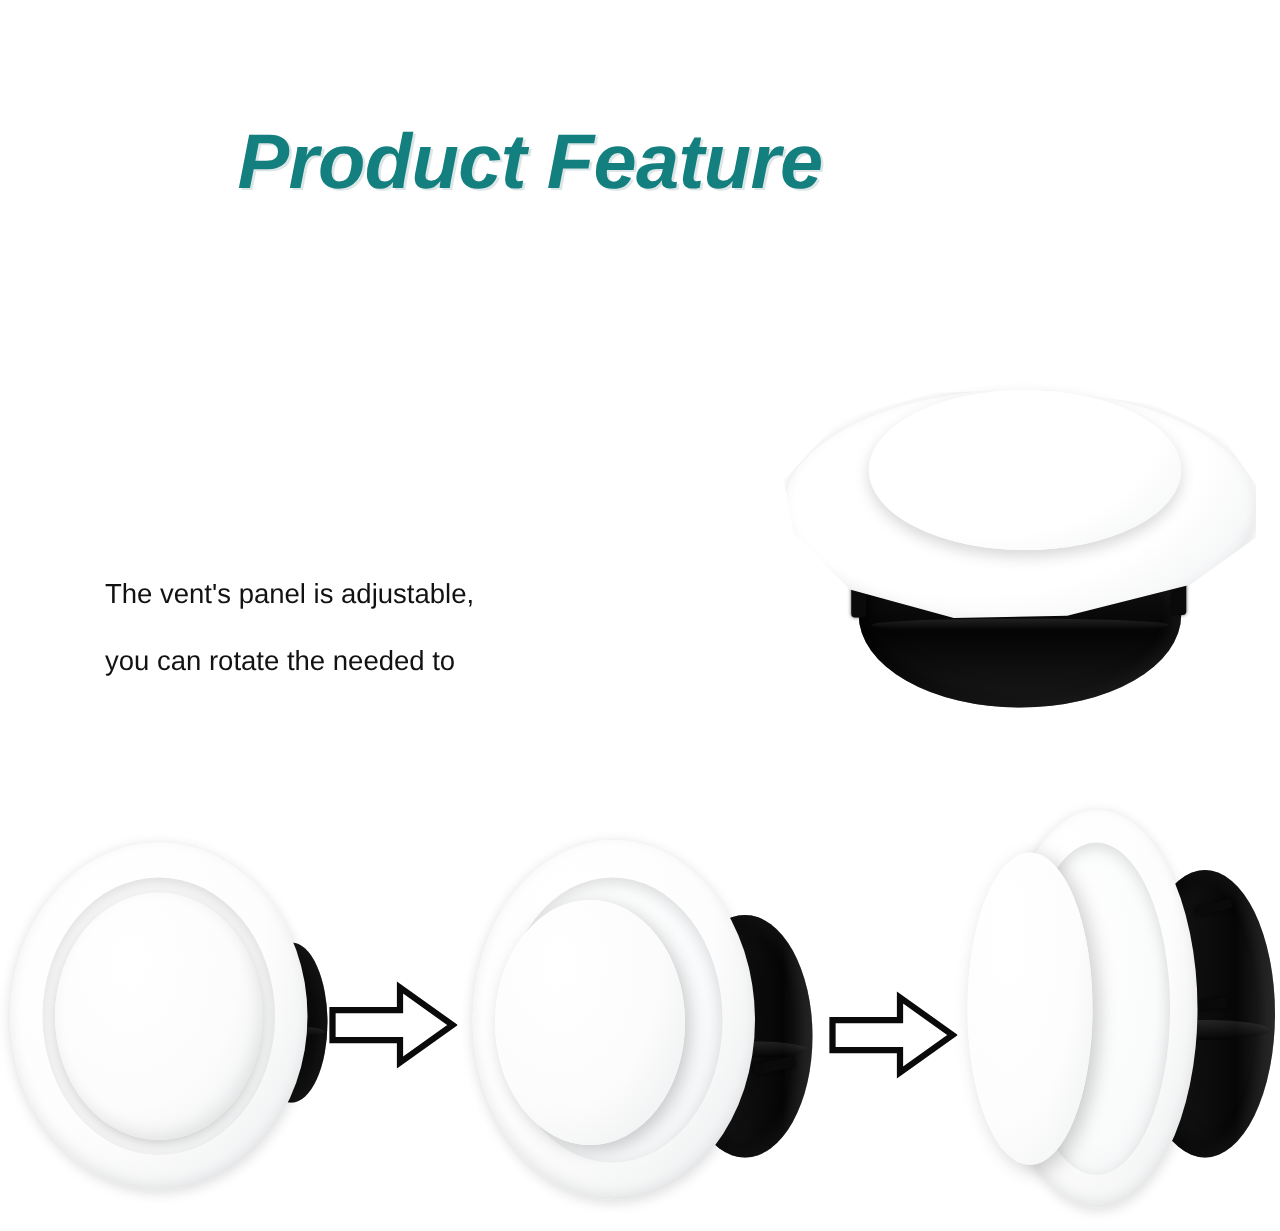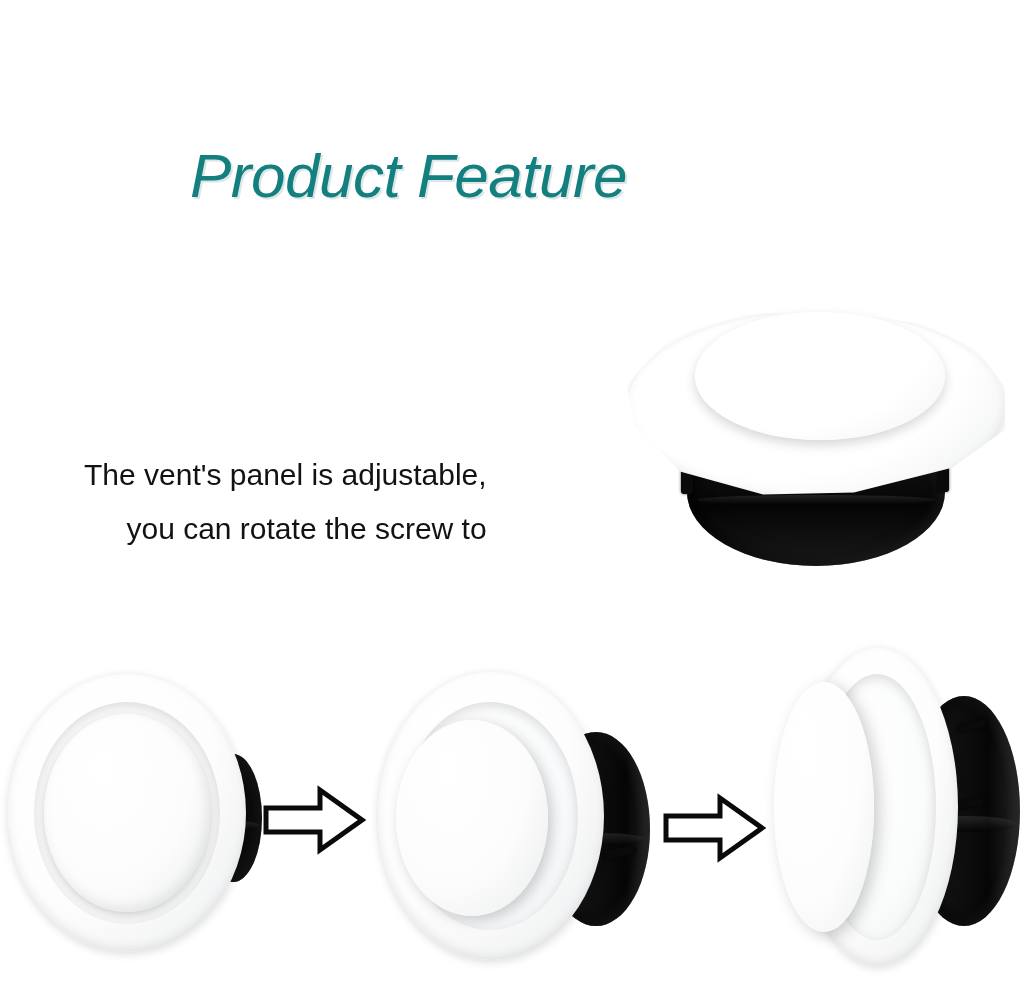--- a/index.html
+++ b/index.html
@@ -19,27 +19,26 @@
     background: #ffffff;
     overflow: hidden;
   }
 
   
   .title {
     position: absolute;
     left: 190px;
     top: 94px;
     font-size: 62px;
-    font-weight: normal;
+    font-weight: bold;
     font-style: italic;
     letter-spacing: -0.5px;
     color: #13807f;
     text-shadow: 2px 2px 0 rgba(180, 200, 200, 0.45);
     white-space: nowrap;
-    margin-top: 46px;
   }
 
   .subhead {
     position: absolute;
     left: 44px;
     top: 258px;
     white-space: nowrap;
     color: #0b0b0b;
   }
   .subhead .small {
@@ -51,26 +50,25 @@
     font-size: 66px;
     font-weight: 300;
     letter-spacing: -0.5px;
     margin-left: 12px;
   }
 
   .bodytext {
     position: absolute;
     left: 84px;
     top: 448px;
-    font-size: 30px;
+    font-size: 22px;
     font-weight: 400;
     line-height: 54px;
     color: #121212;
     white-space: nowrap;
-    text-align: right;
   }
   .bodytext div { white-space: nowrap; }
 
   
   .vent {
     position: absolute;
   }
   .vent .stage {
     position: absolute;
     inset: 0;
@@ -175,21 +173,21 @@
 </head>
 <body>
 
 <div id="page">
 
   <div class="title">Product Feature</div>
 
 
   <div class="bodytext">
     <div>The vent's panel is adjustable,</div>
-    <div>you can rotate the screw to</div>
+    <div>you can rotate the needed to</div>
   </div>
 
   <div class="vent" style="left:615px; top:290px; width:400px; height:300px;">
     <div class="stage">
 
       <div class="collar" style="left:72px; top:128px; width:258px; height:148px;"></div>
       <div class="collar-tab" style="left:66px; top:170px; width:12px; height:34px;"></div>
       <div class="collar-tab" style="left:322px; top:168px; width:12px; height:34px;"></div>
 
       <div class="gap" style="left:64px; top:52px; width:272px; height:132px;">

